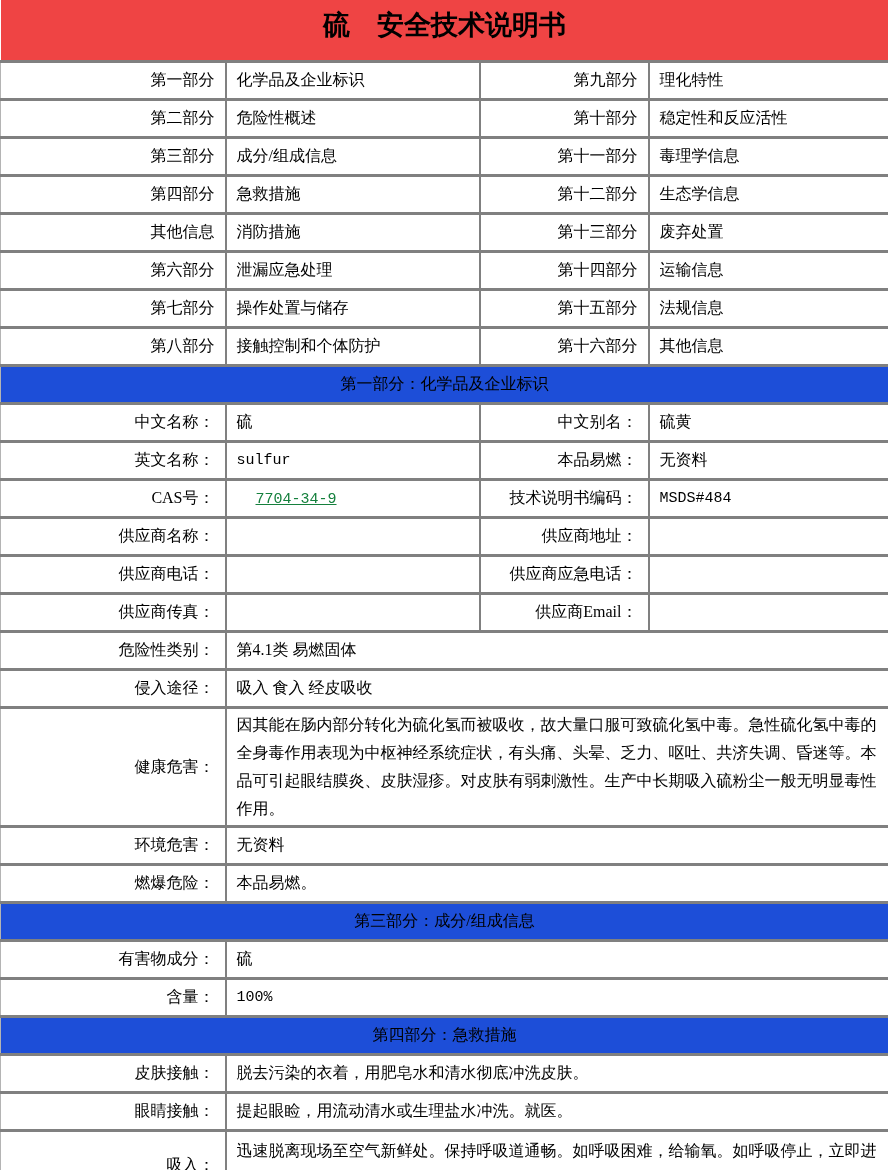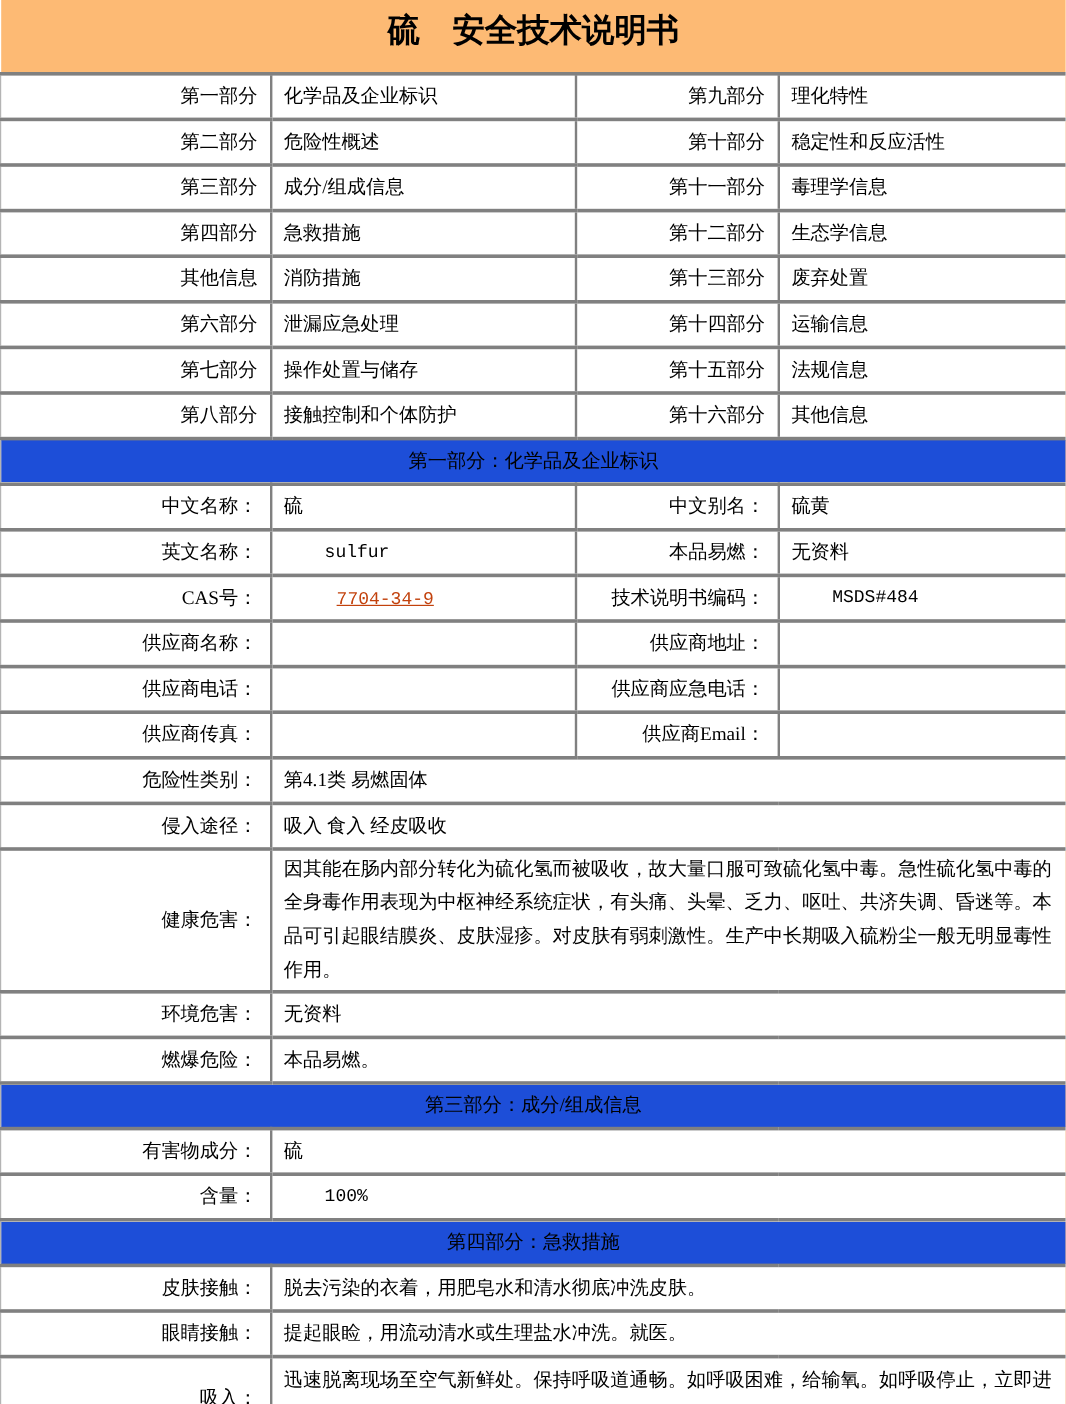--- a/index.html
+++ b/index.html
@@ -15,37 +15,36 @@
   td {
     border: 2px solid #808080;
     border-top-width: 3px; border-bottom-width: 3px;
     height: 33px; padding: 1px 8px;
     vertical-align: middle; overflow: hidden;
     word-break: break-all;
   }
   td:first-child { border-left: 1px solid #b4b4b4; }
   td:last-child  { border-right: 1px solid #f97316; }
   table.doc td.title-cell {
-    background: #fdba74; border: none; border-bottom: 3px solid #808080;
+    background: #ef4444; border: none; border-bottom: 3px solid #808080;
     height: 52px; text-align: center; vertical-align: top;
     padding-top: 7px; font-size: 27px; font-weight: bold;
   }
   tr.sec td {
     background: #1d4ed8; text-align: center; padding: 1px 4px;
   }
   td.lbl { text-align: right; padding-right: 10px; white-space: nowrap; }
   td.val { text-align: left;  padding-left: 10px; }
   td.mono, a.cas {
     font-family: "Liberation Mono", "DejaVu Sans Mono", monospace;
     font-size: 15px;
-    padding-left: 44px;
   }
   tr.r-tall td.val { height: 110px; line-height: 28px; padding-top: 2px; padding-bottom: 2px; }
   tr.r-two  td.val { height: 62px;  line-height: 28px; padding-top: 2px; padding-bottom: 2px; }
-  a.cas { color: #c2410c; text-decoration: underline; cursor: pointer; }
+  a.cas { color: #15803d; text-decoration: underline; cursor: pointer; margin-left: 19px; }
 </style>
 </head>
 <body>
 
 <div class="page">
 <table class="doc">
   <colgroup>
     <col style="width:225px">
         <col style="width:254px">
         <col style="width:169px">

